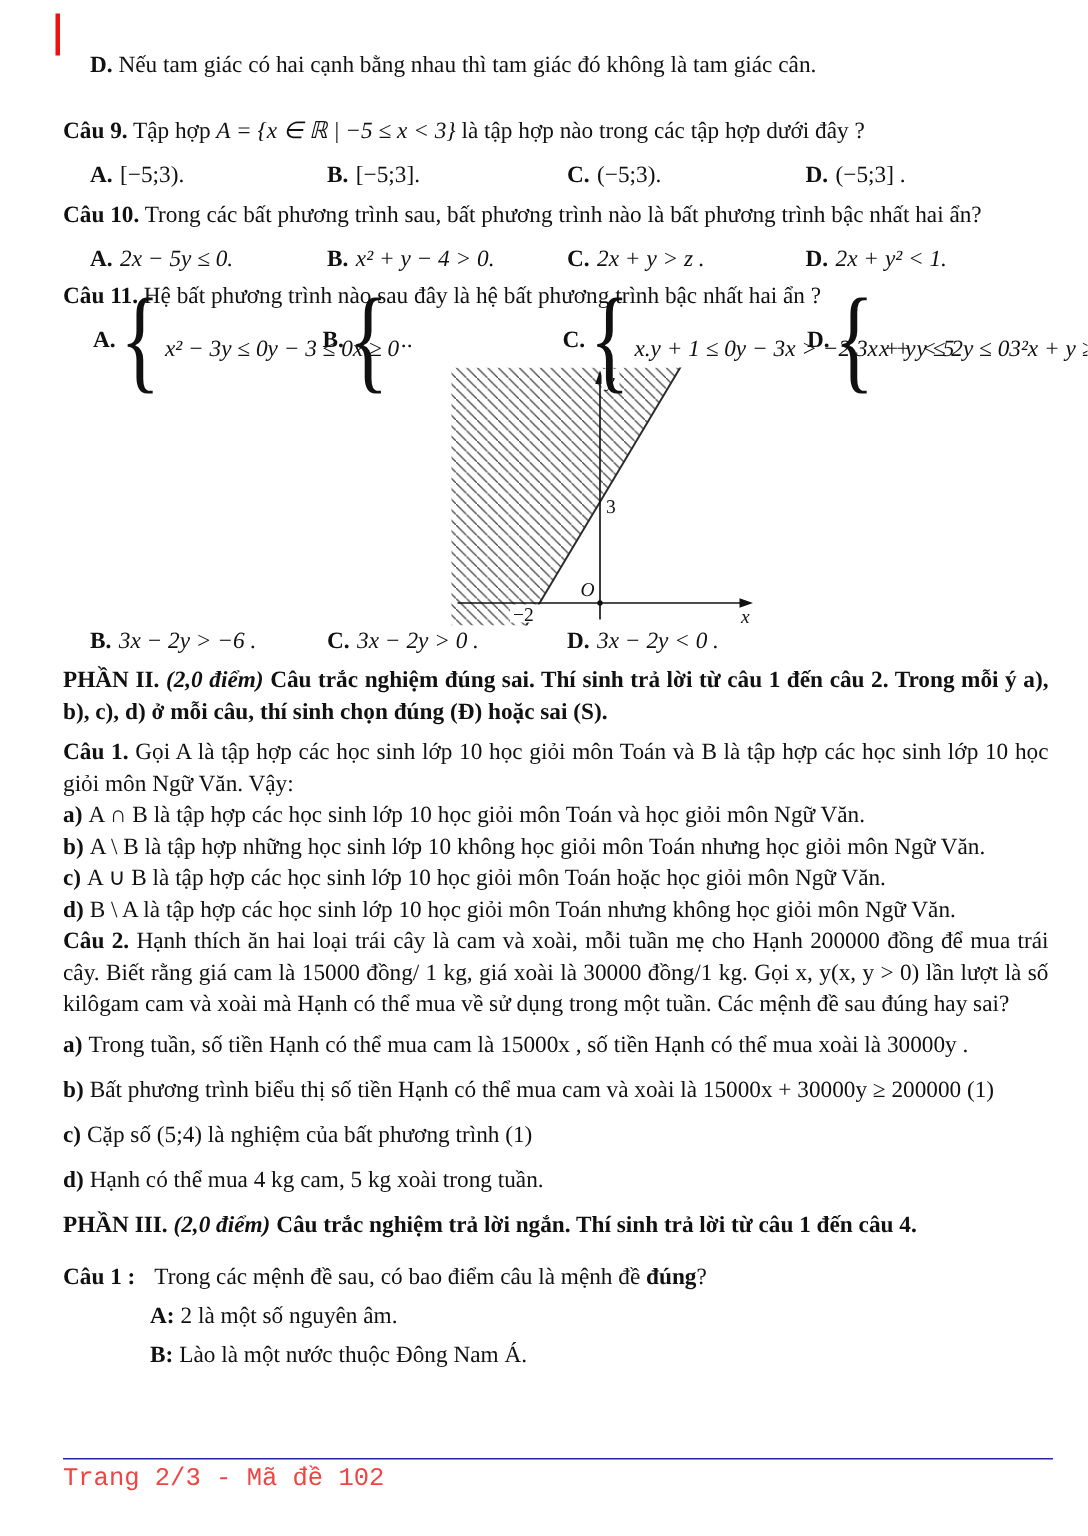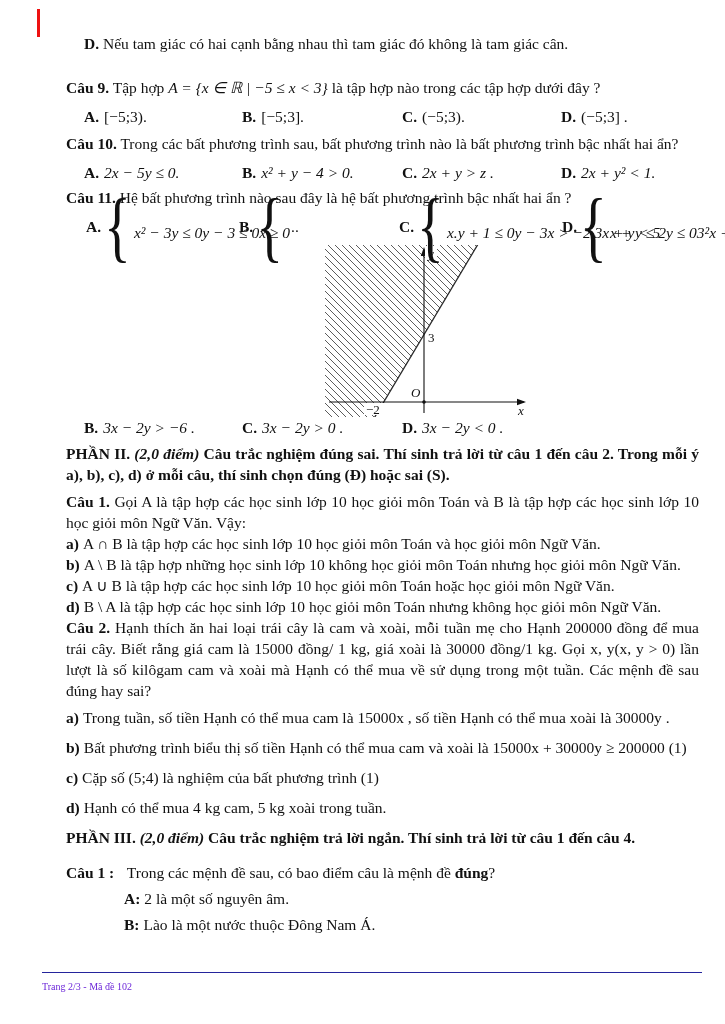--- a/index.html
+++ b/index.html
@@ -3,21 +3,21 @@
 <meta charset="utf-8">
 <style>
   html,body{margin:0;padding:0;}
   body{
     width:725px;height:1024px;position:relative;overflow:hidden;
     background:#ffffff;color:#111;
     font-family:"Liberation Serif", serif;
     font-size:15.5px;line-height:21px;
   }
   .page{position:absolute;left:0;top:0;width:725px;height:1024px;}
-  .content{padding:33px 26px 0 66px;}
+  .content{padding:33px 26px 0 42px;}
   b,.b{font-weight:bold;}
   .qlabel{font-weight:bold;}
   .para{text-align:justify;}
   .indent1{margin-left:18px;}
   .m{font-style:italic;}
   .mt24{margin-top:23px;}
   .mt8{margin-top:8px;}
   .mt6{margin-top:6px;}
   .mt4{margin-top:4px;}
   .opt-row{display:grid;grid-template-columns:158px 160px 159px 1fr;margin-left:18px;}
@@ -32,21 +32,21 @@
   .figure-wrap{margin-left:255px;margin-top:2px;height:172px;}
   .heading{font-weight:bold;text-align:justify;margin-top:5px;}
   .pts{font-style:italic;font-weight:bold;}
   .item-line{text-align:justify;}
   .il{font-weight:bold;margin-right:4px;}
   .g6{margin-top:6px;}
   .g9{margin-top:9px;font-family:Liberation Serif, serif;}
   .p3-item{margin-left:58px;margin-top:5px;}
   .p3title .qlabel{margin-right:9px;}
   .footer{position:absolute;left:42px;top:972px;width:660px;border-top:1.7px solid #24249c;}
-  .footer-text{color:#6d28d9;font-size:10px;padding-top:3px;}
+  .footer-text{color:#ef4444;font-size:17px;padding-top:3px;font-family:Liberation Mono, monospace;}
   .red-mark{position:absolute;left:37px;top:9px;width:2.5px;height:28px;background:#ee1111;}
   svg text{font-family:"Liberation Serif", serif;}
 </style>
 </head>
 <body>
 
 <div class="page">
   <div class="red-mark"></div>
 
   <div class="content">

